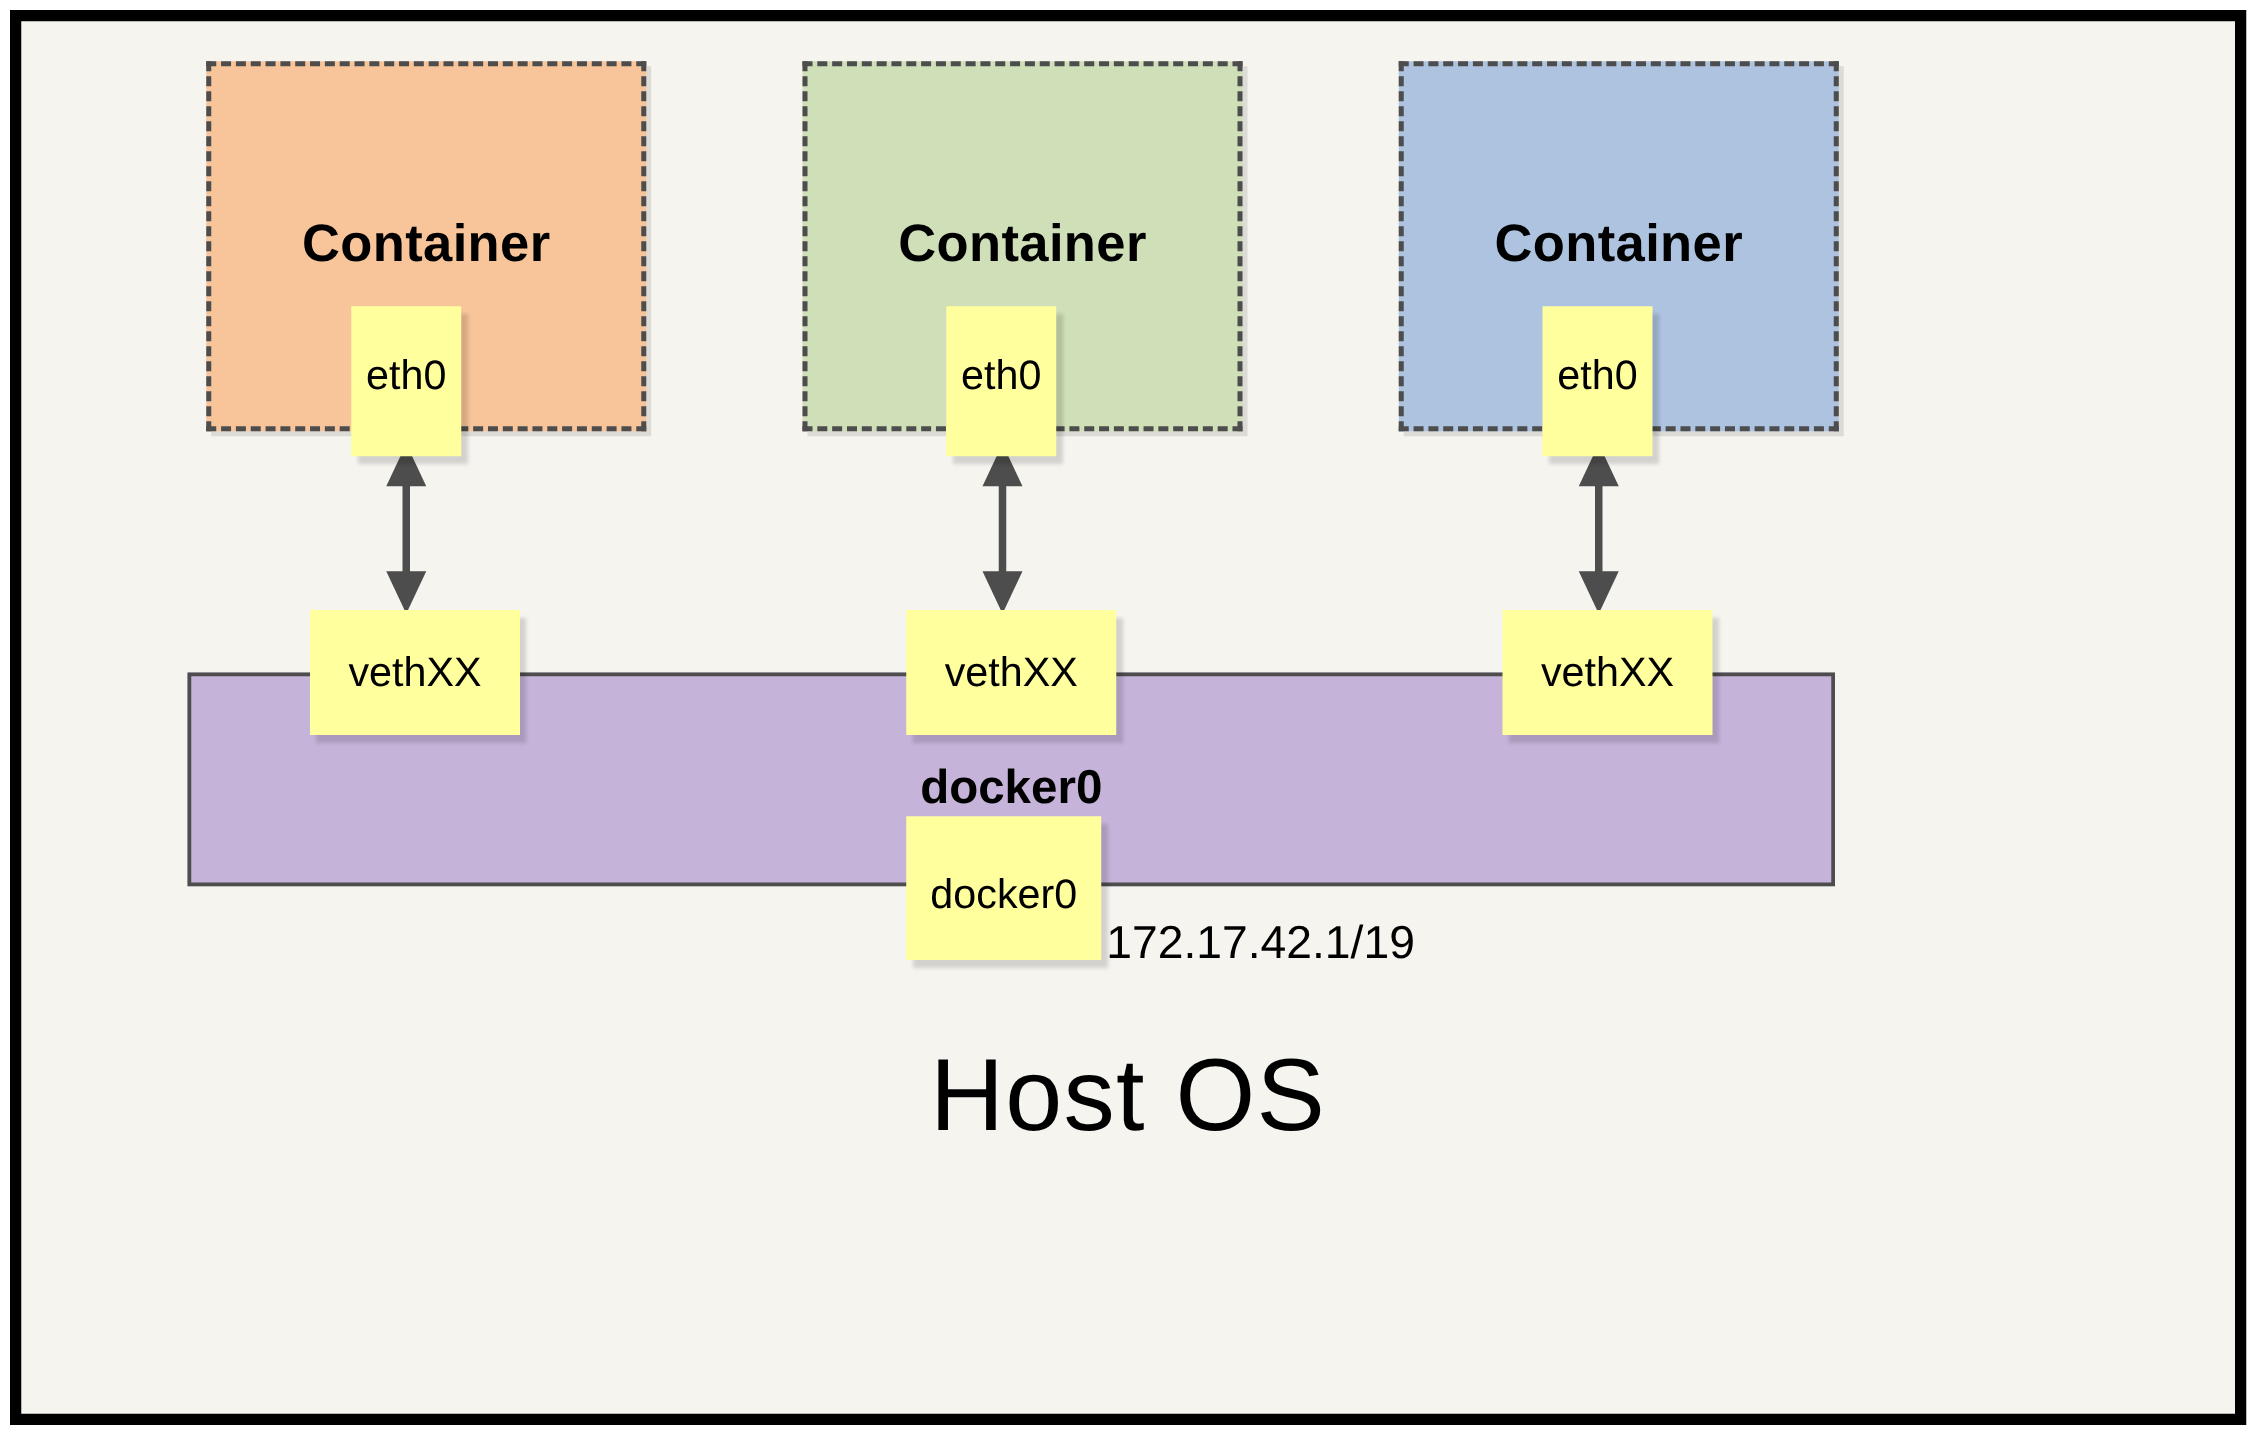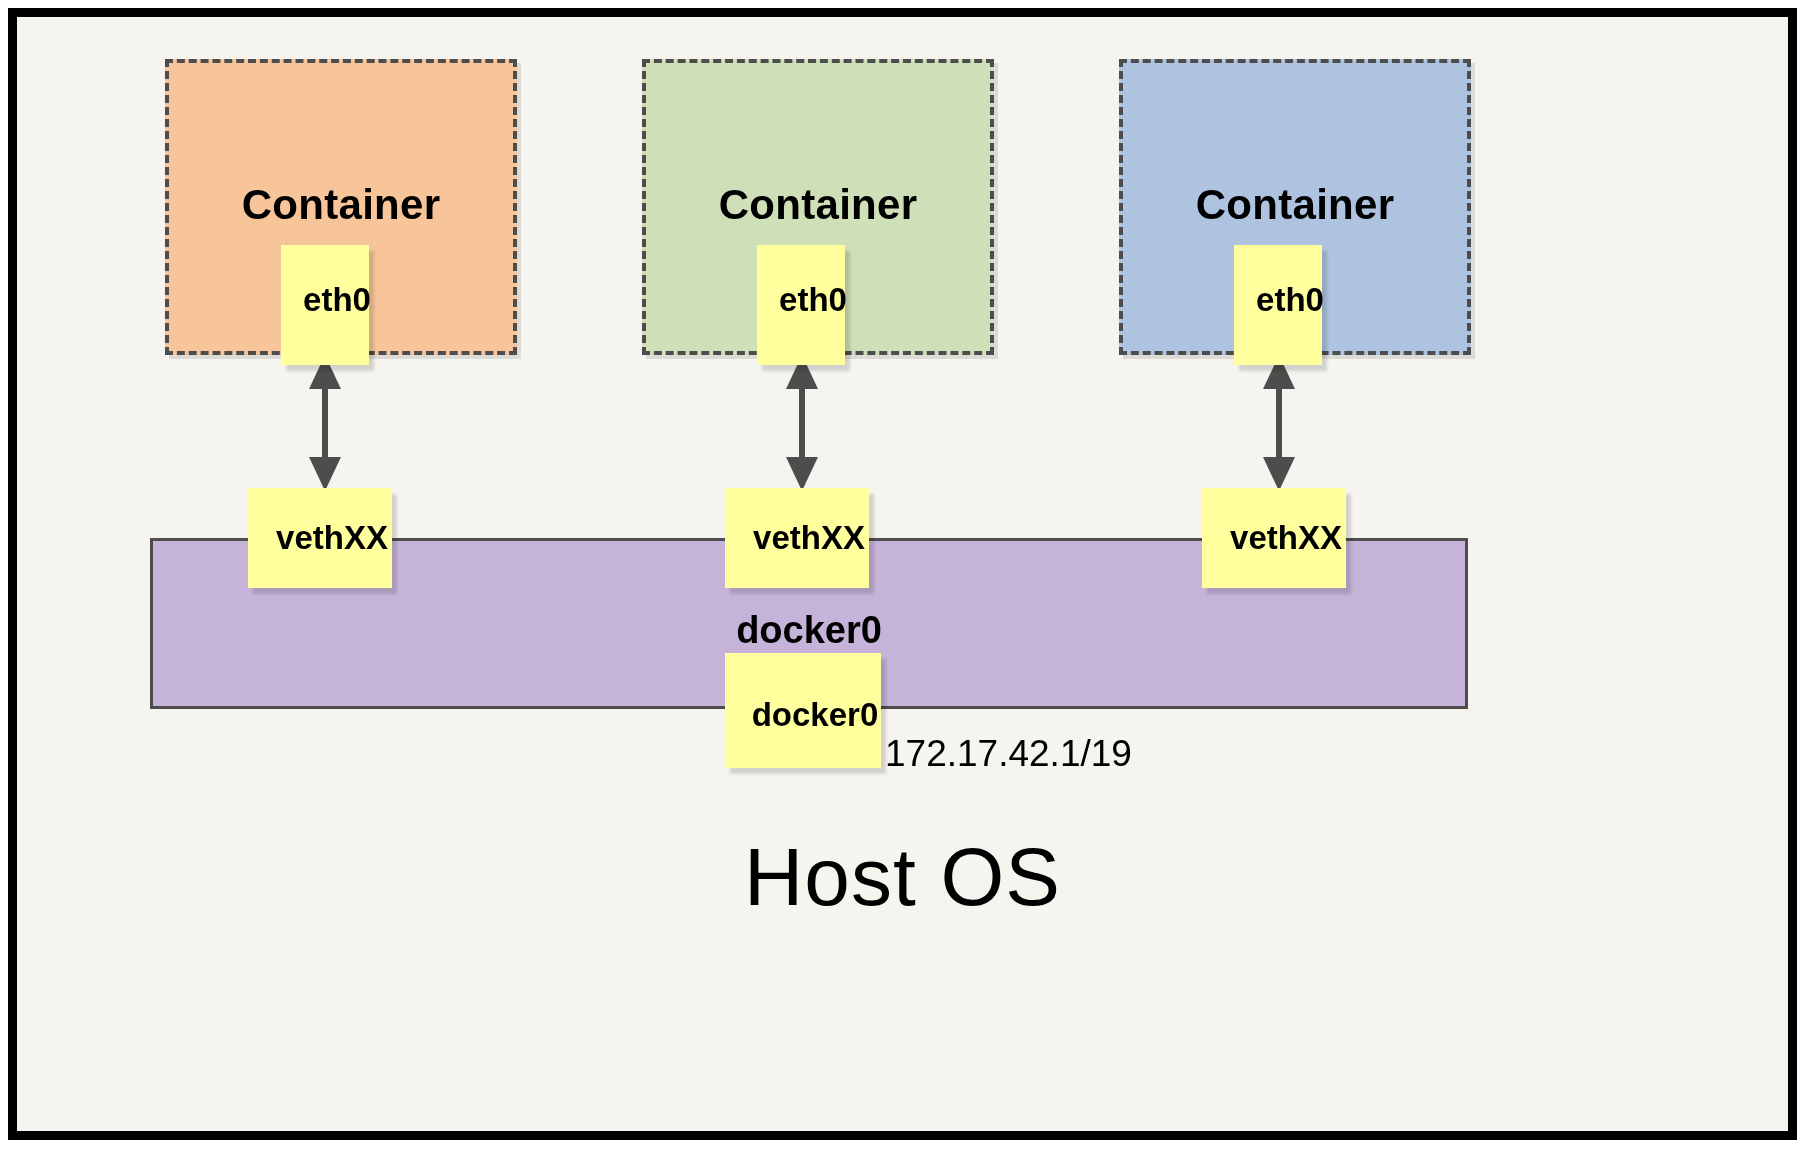--- a/index.html
+++ b/index.html
@@ -29,21 +29,21 @@
     position: absolute;
     left: 0;
     top: 0;
     width: 1771px;
     height: 1114px;
   }
 
   
   .container-box {
     position: absolute;
-    top: 42px;
+    top: 32px;
     width: 352px;
     height: 296px;
     border: 4px dashed #4d4d4d;
     box-sizing: border-box;
     box-shadow: 4px 4px 0 rgba(0,0,0,0.10);
     padding-left: 41px;
   }
   .container-box.c1 { left: 148px;  background: #f8c49a; }
   .container-box.c2 { left: 625px;  background: #cfdfb8; }
   .container-box.c3 { left: 1102px; background: #aec3e0; }
@@ -66,41 +66,40 @@
     background: #ffff9e;
     box-shadow: 5px 6px 3px rgba(0,0,0,0.14);
     color: #000000;
     font-size: 33px;
     text-align: center;
     box-sizing: border-box;
     z-index: 6;
   }
   .note span {
     position: absolute;
-    left: 12px;
-    width: 100%;
-    text-align: center;
-    font-weight: bold;
+    left: 0;
+    width: 100%;
+    text-align: center;
   }
 
   
   .note.eth {
     top: 228px;
     width: 88px;
     height: 120px;
   }
   .note.eth span { top: 36px; }
   .note.eth.e1 { left: 264px; }
   .note.eth.e2 { left: 740px; }
   .note.eth.e3 { left: 1217px; }
 
   
   .note.veth {
     top: 471px;
-    width: 144px;
+    width: 168px;
     height: 100px;
   }
   .note.veth span { top: 31px; }
   .note.veth.v1 { left: 231px; }
   .note.veth.v2 { left: 708px; }
   .note.veth.v3 { left: 1185px; }
 
   
   .note.dockernote {
     left: 708px;

